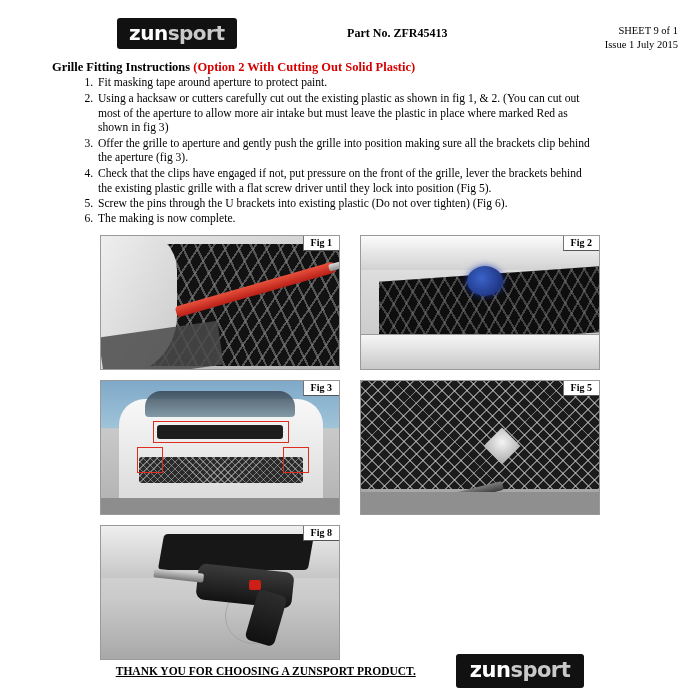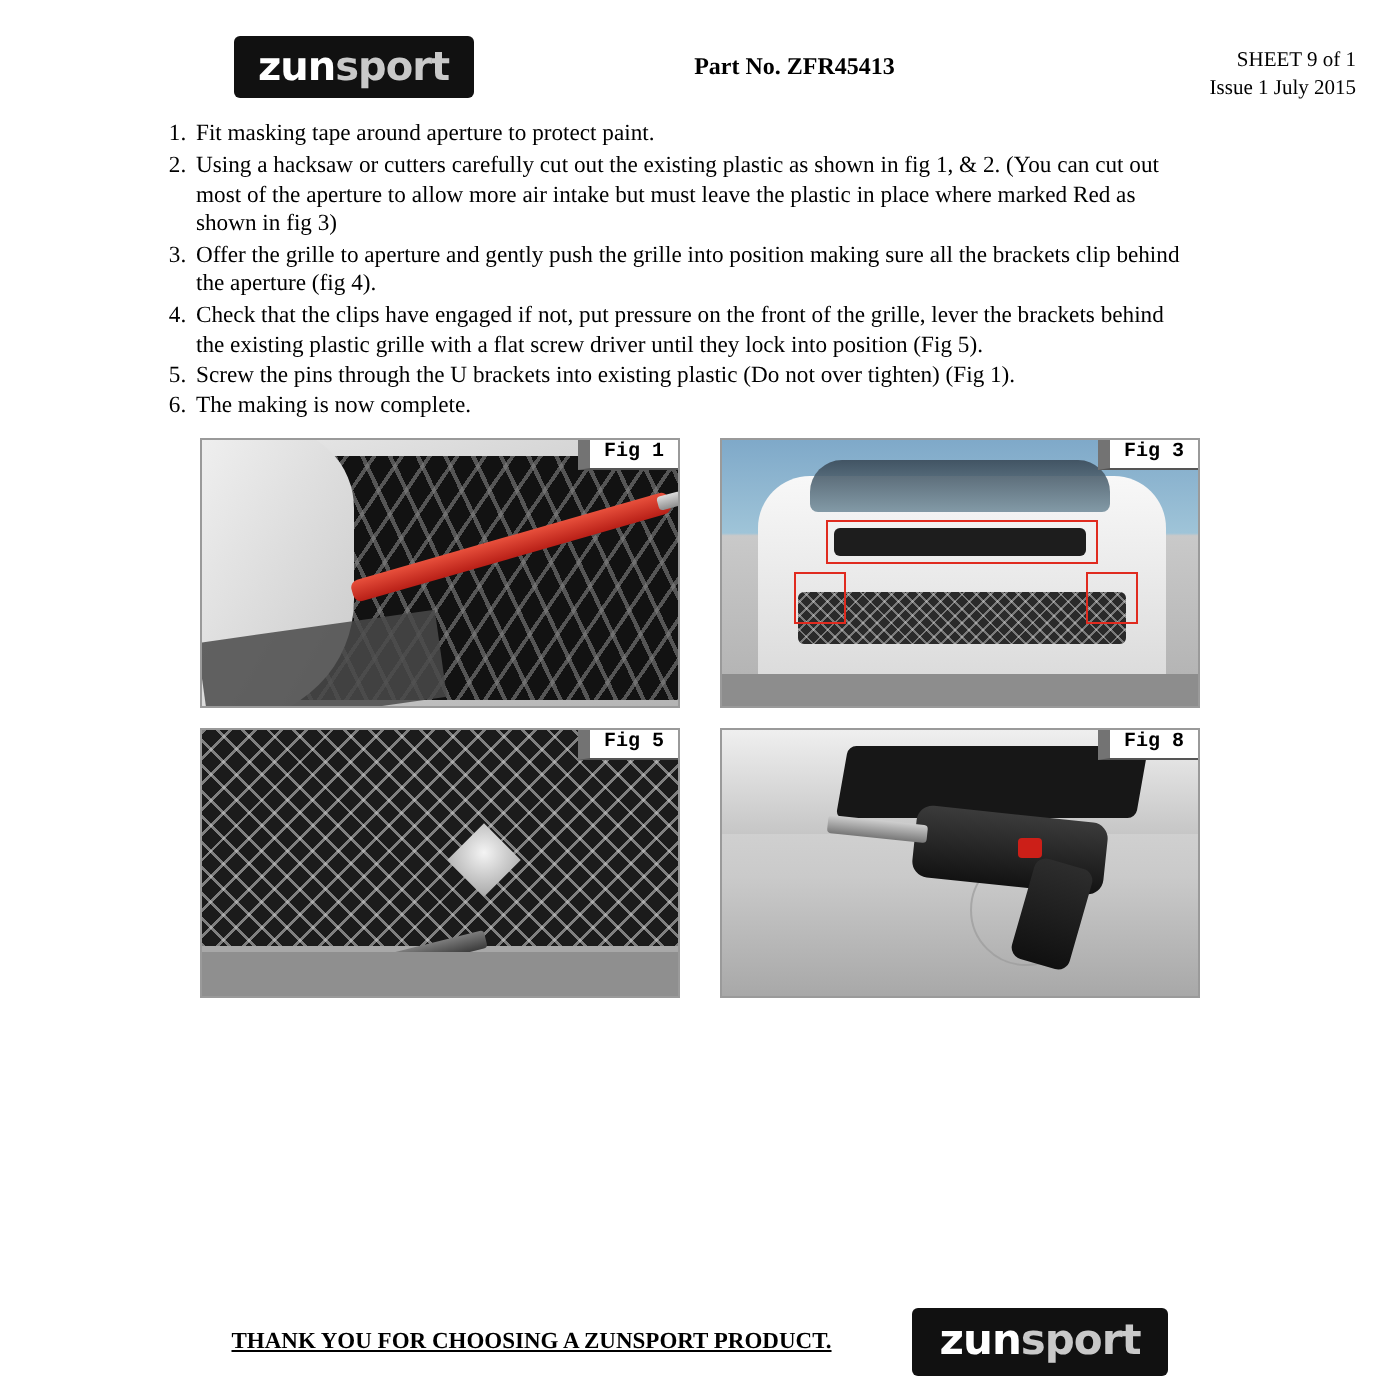--- a/index.html
+++ b/index.html
@@ -97,27 +97,27 @@
     height: 133px;
     border: 1px solid #9a9a9a;
     overflow: hidden;
     background: #d8d8d8;
   }
   .fig .label {
     position: absolute;
     top: 0;
     right: 0;
     background: #ffffff;
-    border-left: 6px solid #737373;
+    border-left: 1px solid #737373;
     border-bottom: 1px solid #555;
     font-size: 10px;
     font-weight: bold;
     padding: 1px 7px 2px 7px;
     z-index: 9;
-    font-family: Liberation Mono, monospace;
+    font-family: Liberation Serif, serif;
   }
   .fig .art {
     position: absolute;
     inset: 0;
   }
 
   
   .mesh {
     position: absolute;
     inset: 0;
@@ -312,43 +312,54 @@
   <div class="header">
     <div class="logo"><span class="zun">zun</span><span class="sport">sport</span></div>
     <div class="part-no">Part No. ZFR45413</div>
     <div class="sheet-info">
       <div>SHEET 9 of 1</div>
       <div>Issue 1 July 2015</div>
     </div>
   </div>
 
   <div class="instructions">
+    <div class="inst-title"><span>Grille Fitting Instructions </span><span class="red">(Option 2 With Cutting Out Solid Plastic)</span></div>
     <ol class="steps">
       <li>Fit masking tape around aperture to protect paint.</li>
       <li>Using a hacksaw or cutters carefully cut out the existing plastic as shown in fig 1, &amp; 2. (You can cut out most of the aperture to allow more air intake but must leave the plastic in place where marked Red as shown in fig 3)</li>
-      <li>Offer the grille to aperture and gently push the grille into position making sure all the brackets clip behind the aperture (fig 4).</li>
+      <li>Offer the grille to aperture and gently push the grille into position making sure all the brackets clip behind the aperture (fig 3).</li>
       <li>Check that the clips have engaged if not, put pressure on the front of the grille, lever the brackets behind the existing plastic grille with a flat screw driver until they lock into position (Fig 5).</li>
-      <li>Screw the pins through the U brackets into existing plastic (Do not over tighten) (Fig 1).</li>
+      <li>Screw the pins through the U brackets into existing plastic (Do not over tighten) (Fig 6).</li>
       <li>The making is now complete.</li>
     </ol>
   </div>
 
   <div class="figs">
 
     <div class="fig">
       <div class="art">
         <div class="f1-bg"></div>
         <div class="f1-grille"></div>
         <div class="f1-body"></div>
         <div class="f1-dark"></div>
         <div class="f1-knife"></div>
       </div>
       <div class="label">Fig 1</div>
     </div>
 
+    <div class="fig">
+      <div class="art">
+        <div class="f2-bg"></div>
+        <div class="f2-top"></div>
+        <div class="f2-grille"></div>
+        <div class="f2-blue"></div>
+        <div class="f2-bumper"></div>
+      </div>
+      <div class="label">Fig 2</div>
+    </div>
 
     <div class="fig">
       <div class="art">
         <div class="f3-bg"></div>
         <div class="f3-car"></div>
         <div class="f3-windshield"></div>
         <div class="f3-upper-grille"></div>
         <div class="f3-lower-grille"></div>
         <div class="f3-red" style="left:52px;top:40px;width:134px;height:20px;"></div>
         <div class="f3-red" style="left:36px;top:66px;width:24px;height:24px;"></div>

